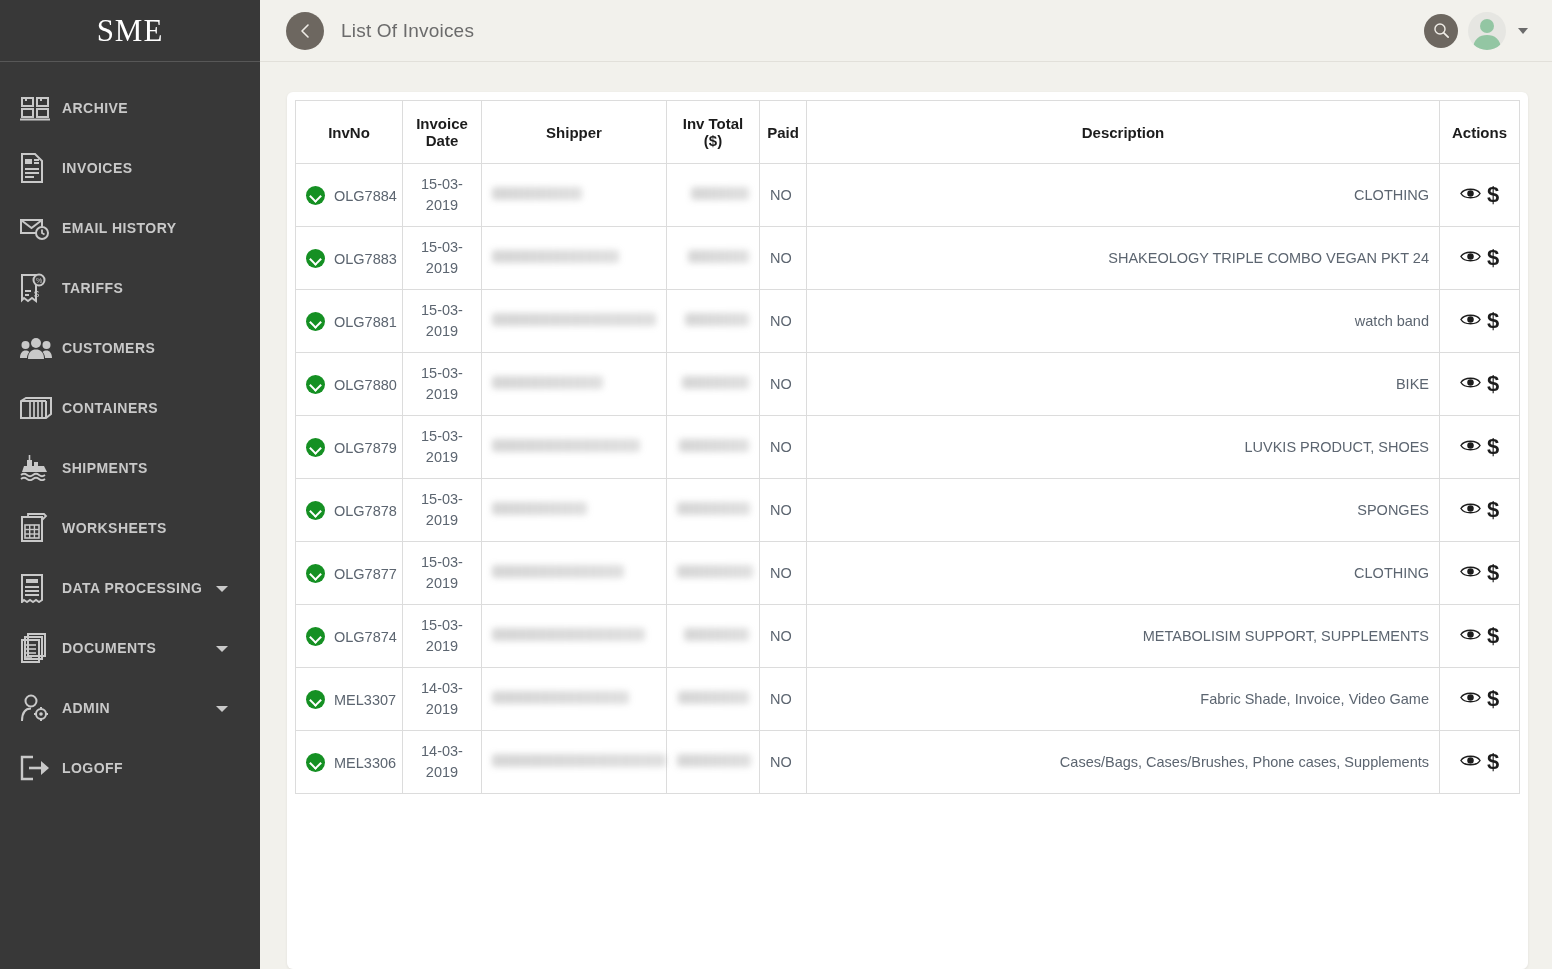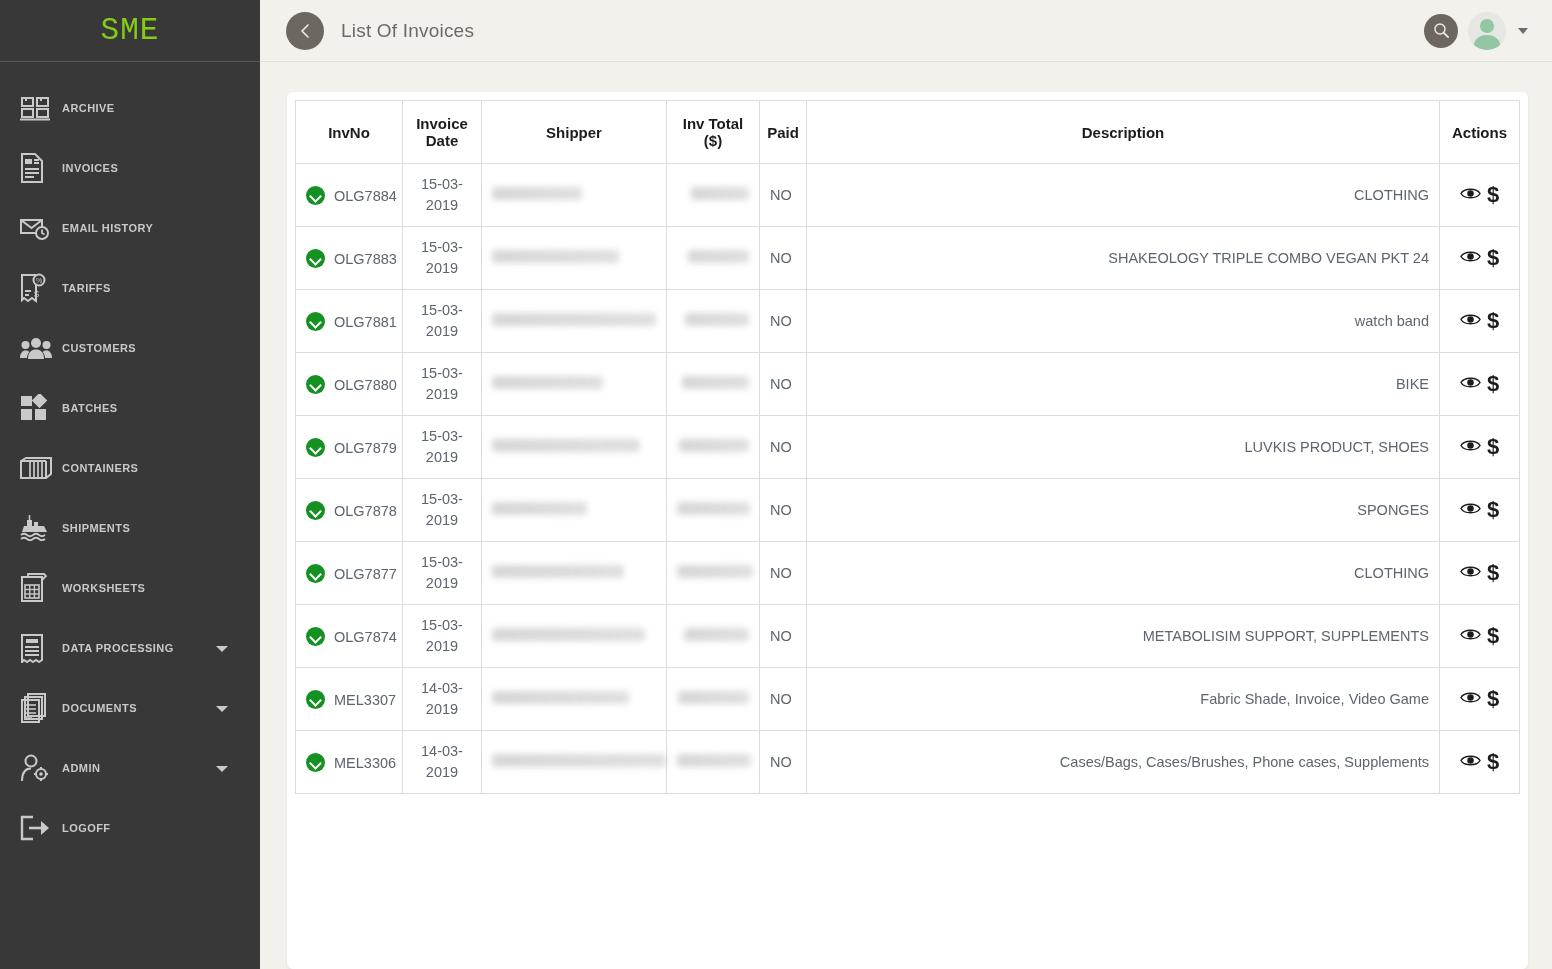--- a/index.html
+++ b/index.html
@@ -18,38 +18,38 @@
     display: flex; flex-direction: column;
     overflow: hidden;
   }
   .brand {
     height: 62px; min-height: 62px;
     display: flex; align-items: center; justify-content: center;
     border-bottom: 1px solid #575757;
     position: relative;
   }
   .brand-text {
-    font-family: Liberation Mono, monospace;
-    font-size: 31px; color: #84cc16; letter-spacing: 1px;
+    font-family: Liberation Serif, serif;
+    font-size: 31px; color: #ffffff; letter-spacing: 1px;
     font-weight: 400;
   }
   .nav { padding-top: 16px; }
   .nav-item {
     display: flex; align-items: center;
     height: 60px; padding-left: 20px;
     cursor: pointer; position: relative;
   }
   .nav-ico {
     width: 42px; min-width: 42px; height: 34px;
     display: flex; align-items: center; justify-content: flex-start;
     color: #c9c9c9;
   }
   .nav-ico svg { display: block; }
   .nav-label {
-    color: #c9c9c9; font-size: 11px; font-weight: 700;
+    color: #c9c9c9; font-size: 14px; font-weight: 700;
     letter-spacing: 0.45px; white-space: nowrap;
   }
   .caret {
     position: absolute; right: 32px; top: 50%;
     margin-top: -2px;
     width: 0; height: 0;
     border-left: 6px solid transparent;
     border-right: 6px solid transparent;
     border-top: 6px solid #c9c9c9;
   }
@@ -261,31 +261,20 @@
             <svg width="32" height="24" viewBox="0 0 32 24">
               <circle cx="16" cy="7" r="5" fill="currentColor"></circle>
               <path d="M8 23 C8 16 11.5 13.5 16 13.5 C20.5 13.5 24 16 24 23 Z" fill="currentColor"></path>
               <circle cx="5.5" cy="9" r="4" fill="currentColor"></circle>
               <path d="M0 22 C0 17 2.5 14.5 5.5 14.5 C7 14.5 8.3 15 9.3 15.9 C7.7 17.6 7 20 7 22 Z" fill="currentColor"></path>
               <circle cx="26.5" cy="9" r="4" fill="currentColor"></circle>
               <path d="M32 22 C32 17 29.5 14.5 26.5 14.5 C25 14.5 23.7 15 22.7 15.9 C24.3 17.6 25 20 25 22 Z" fill="currentColor"></path>
             </svg>
           </span>
           <span class="nav-label">CUSTOMERS</span>
-        </div>
-        <div class="nav-item">
-          <span class="nav-ico">
-            <svg width="30" height="28" viewBox="0 0 30 28">
-              <rect x="1" y="2" width="11" height="10" fill="currentColor"></rect>
-              <rect x="1" y="15" width="11" height="11" fill="currentColor"></rect>
-              <rect x="15" y="15" width="11" height="11" fill="currentColor"></rect>
-              <rect x="14" y="1" width="11" height="11" fill="currentColor" transform="rotate(45 19.5 6.5)"></rect>
-            </svg>
-          </span>
-          <span class="nav-label">BATCHES</span>
         </div>
         <div class="nav-item">
           <span class="nav-ico">
             <svg width="32" height="22" viewBox="0 0 32 22">
               <path d="M1 4 L6 1 H31 V17 L26 21 H1 Z" fill="none" stroke="currentColor" stroke-width="2"></path>
               <line x1="1" y1="4" x2="26" y2="4" stroke="currentColor" stroke-width="2"></line>
               <line x1="26" y1="4" x2="26" y2="21" stroke="currentColor" stroke-width="2"></line>
               <line x1="10" y1="4" x2="10" y2="21" stroke="currentColor" stroke-width="1.7"></line>
               <line x1="14" y1="4" x2="14" y2="21" stroke="currentColor" stroke-width="1.7"></line>
               <line x1="18" y1="4" x2="18" y2="21" stroke="currentColor" stroke-width="1.7"></line>

